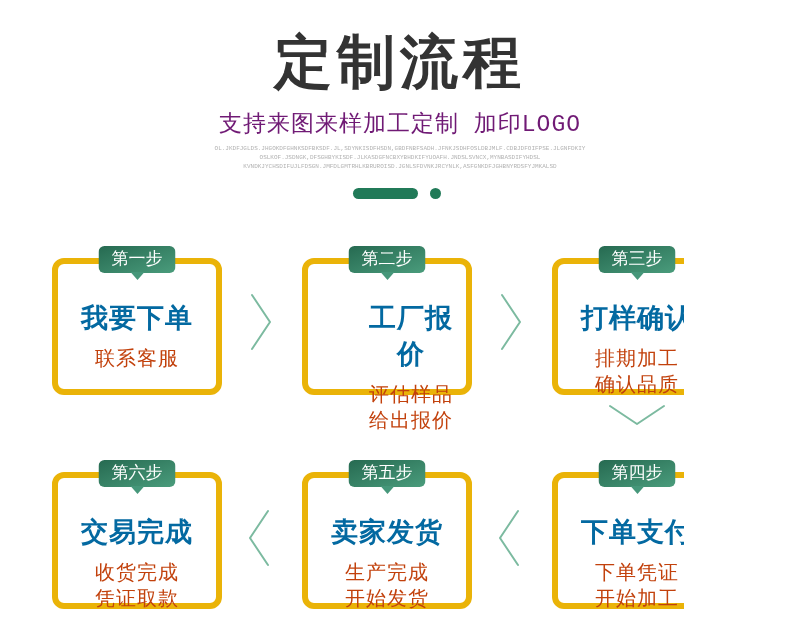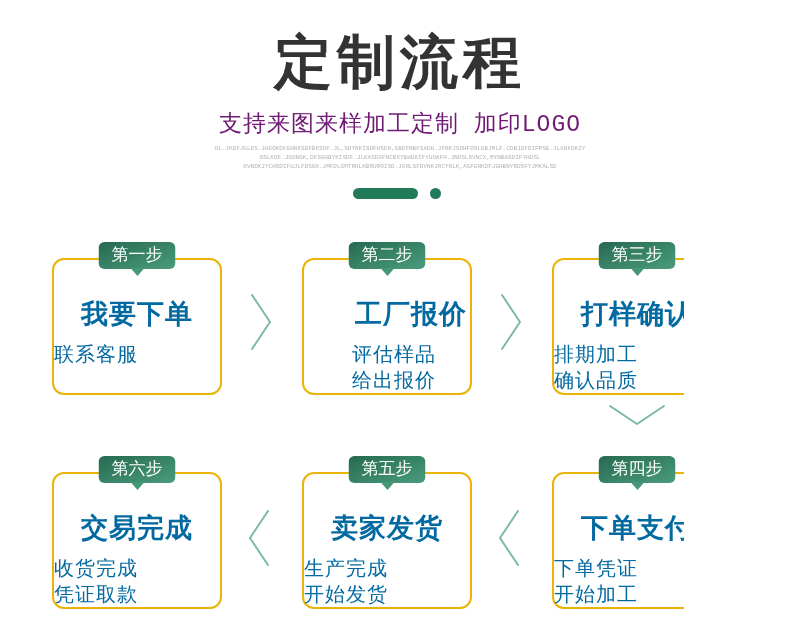--- a/index.html
+++ b/index.html
@@ -35,21 +35,21 @@
   }
   .divider-dot {
     position:absolute; left:430px; top:188px;
     width:11px; height:11px; border-radius:50%;
     background:#217a58;
   }
   .card {
     position:absolute;
     width:170px; height:137px;
     background:#ffffff;
-    border:2px solid #eab308;
+    border:6px solid #eab308;
     border-radius:12px;
     box-sizing:border-box;
   }
   .badge {
     position:absolute; top:-18px; left:50%;
     transform:translateX(-50%);
     background:linear-gradient(155deg,#27104a00,#0000) , linear-gradient(160deg,#266a51,#4a9c7c);
     color:#ffffff;
     font-size:17px; line-height:17px;
     padding:5px 13px;
@@ -65,23 +65,23 @@
     border-right:7px solid transparent;
     border-top:8px solid #46977a;
   }
   .card-title {
     margin-top:36px;
     text-align:center;
     font-size:27px; font-weight:bold; letter-spacing:1px;
     color:#0369a1;
   }
   .card-line {
-    text-align:left;
+    text-align:center;
     font-size:20px; line-height:26px; letter-spacing:1px;
-    color:#0369a1;
+    color:#c2410c;
   }
   .card-lines { margin-top:11px; }
   .arrow { position:absolute; }
 </style>
 </head>
 <body>
 
 <div class="page">
 
   <div class="page-title">定制流程</div>

